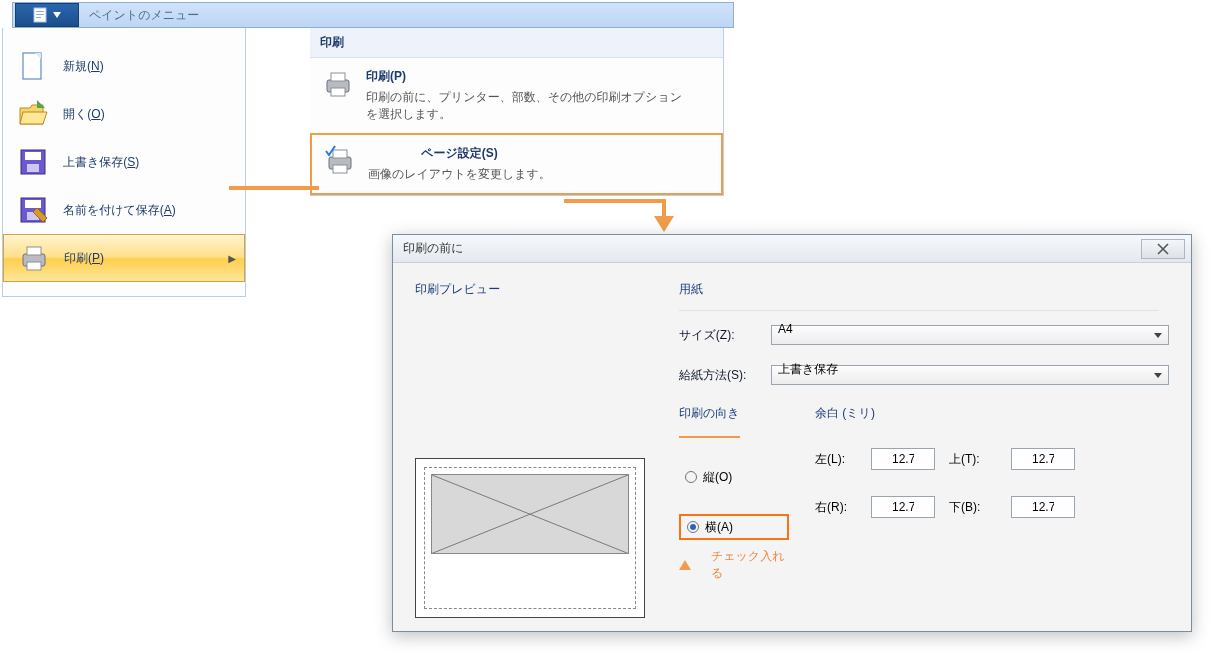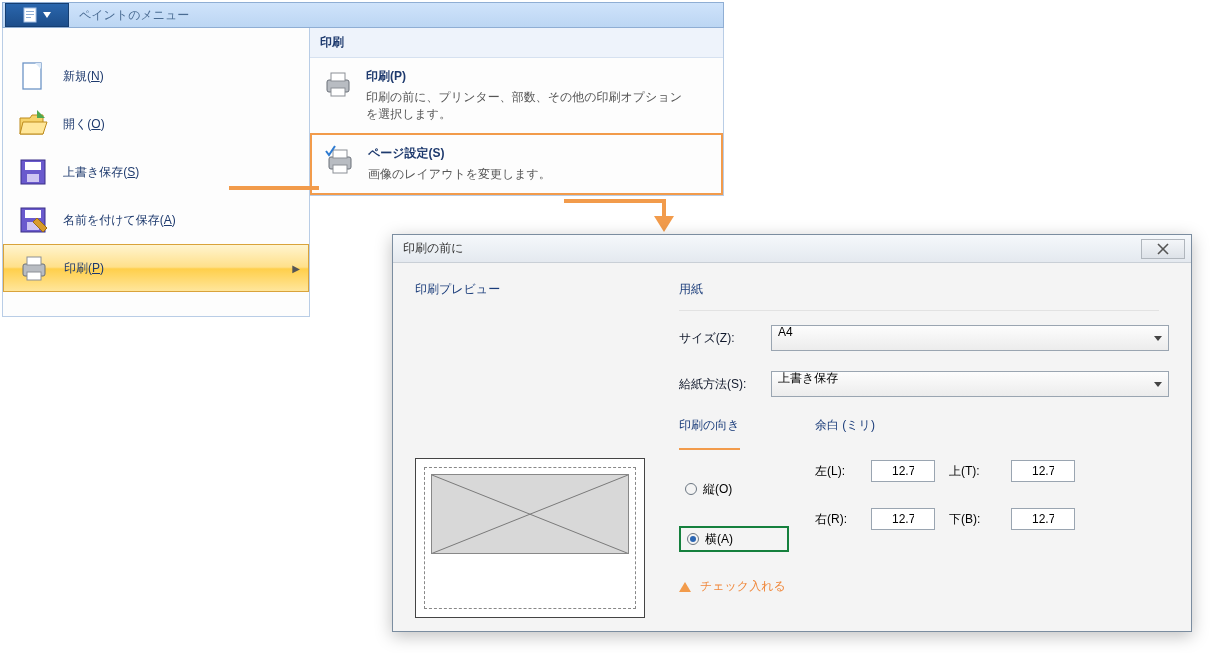--- a/index.html
+++ b/index.html
@@ -9,21 +9,21 @@
     font-size: 12px;
     background: #fff;
     width: 1211px;
     height: 653px;
     position: relative;
   }
 
   
   .ribbon-titlebar {
     position: absolute;
-    left: 2px; top: 2px;
+    left: 12px; top: 2px;
     width: 722px; height: 26px;
     background: linear-gradient(#cfe3fb,#bcd6f3);
     border: 1px solid #8faed4;
     display: flex;
     align-items: center;
   }
   .ribbon-appmenu-btn {
     width: 64px; height: 24px;
     margin-left: 2px;
     background: linear-gradient(#2a66ad,#1d4e8b);
@@ -34,25 +34,25 @@
   }
   .ribbon-title {
     margin-left: 10px;
     color: #4a6c93;
   }
 
   
   .appmenu {
     position: absolute;
     left: 2px; top: 28px;
-    width: 308px;
+    width: 244px;
     background: #fdfdfd;
     border: 1px solid #b9cde6;
     border-top: none;
-    padding: 24px 0;
+    padding: 14px 0;
   }
   .appmenu-item {
     height: 48px;
     display: flex; align-items: center;
     padding: 0 14px;
     gap: 14px;
     color: #1e3a6e;
     cursor: pointer;
     position: relative;
   }
@@ -88,20 +88,21 @@
   }
   .submenu-item {
     display: flex;
     padding: 10px 12px;
     gap: 12px;
   }
   .submenu-item .title { color: #1e3a6e; font-weight: bold; }
   .submenu-item .desc  { color: #555; margin-top: 4px; max-width: 320px; }
   .submenu-item.highlighted {
     border: 2px solid #f29b4b;
+    text-align: center;
   }
 
   
   .callout-line {
     position: absolute;
     background: #f29b4b;
   }
   .callout-arrow-down {
     position: absolute;
     width: 0; height: 0;
@@ -151,21 +152,21 @@
   .section-heading.orange-underline {
     border-bottom: 2px solid #f29b4b;
     display: inline-block;
     padding-bottom: 14px;
   }
 
   .form-row { display: flex; align-items: center; margin-bottom: 20px; }
   .form-row .lbl { width: 92px; color: #0f172a; }
   .dropdown {
     position: relative; flex: 1;
-    height: 26px;
+    height: 20px;
     border: 1px solid #9aa5b1;
     background: linear-gradient(#fdfdfd,#ececec);
     display: flex; align-items: center;
     padding: 0 22px 12px 6px;
   }
   .dropdown::after {
     content: "";
     position: absolute; right: 6px; top: 50%; transform: translateY(-40%);
     border-left: 4px solid transparent;
     border-right: 4px solid transparent;
@@ -173,34 +174,34 @@
   }
 
   .orient-margins { display: flex; gap: 26px; margin-top: 4px; }
   .group-orient { width: 110px; }
   .group-margins { flex: 1; }
   .radio-row {
     display: flex; align-items: center; gap: 6px;
     height: 26px; padding: 2px 6px;
     margin-bottom: 24px;
   }
-  .radio-row.highlighted { border: 2px solid #15803d; margin-bottom: 6px; }
+  .radio-row.highlighted { border: 2px solid #f97316; margin-bottom: 6px; }
   .radio-dot {
     width: 12px; height: 12px; border-radius: 50%;
     border: 1px solid #6b7682;
     display: inline-flex; align-items: center; justify-content: center;
   }
   .radio-dot.checked::after {
     content: ""; width: 6px; height: 6px; border-radius: 50%;
     background: #2b66b3;
   }
   .annot {
-    display: inline-flex; align-items: center; gap: 9px;
+    display: inline-flex; align-items: center; gap: 20px;
     color: #f0873a; font-size: 12px;
-    margin-top: 20px;
+    margin-top: 2px;
   }
   .annot .up-arrow {
     width: 0; height: 0;
     border-left: 6px solid transparent;
     border-right: 6px solid transparent;
     border-bottom: 10px solid #f29b4b;
   }
 
   .margins-grid {
     display: grid;

